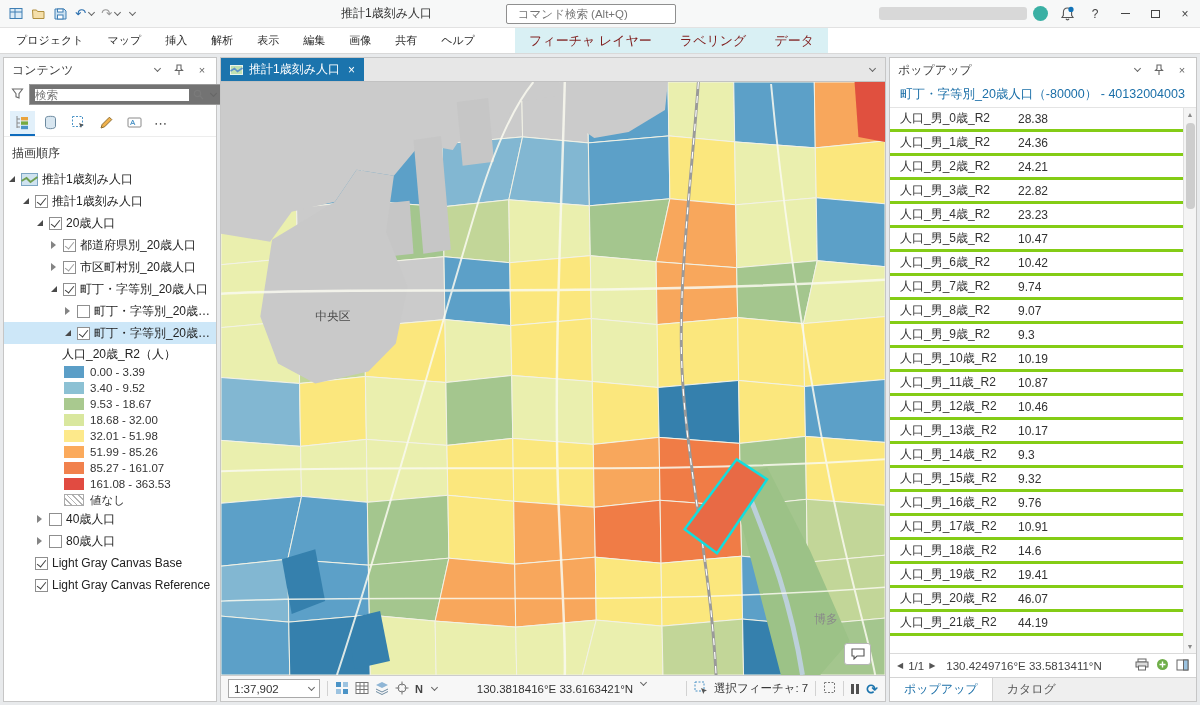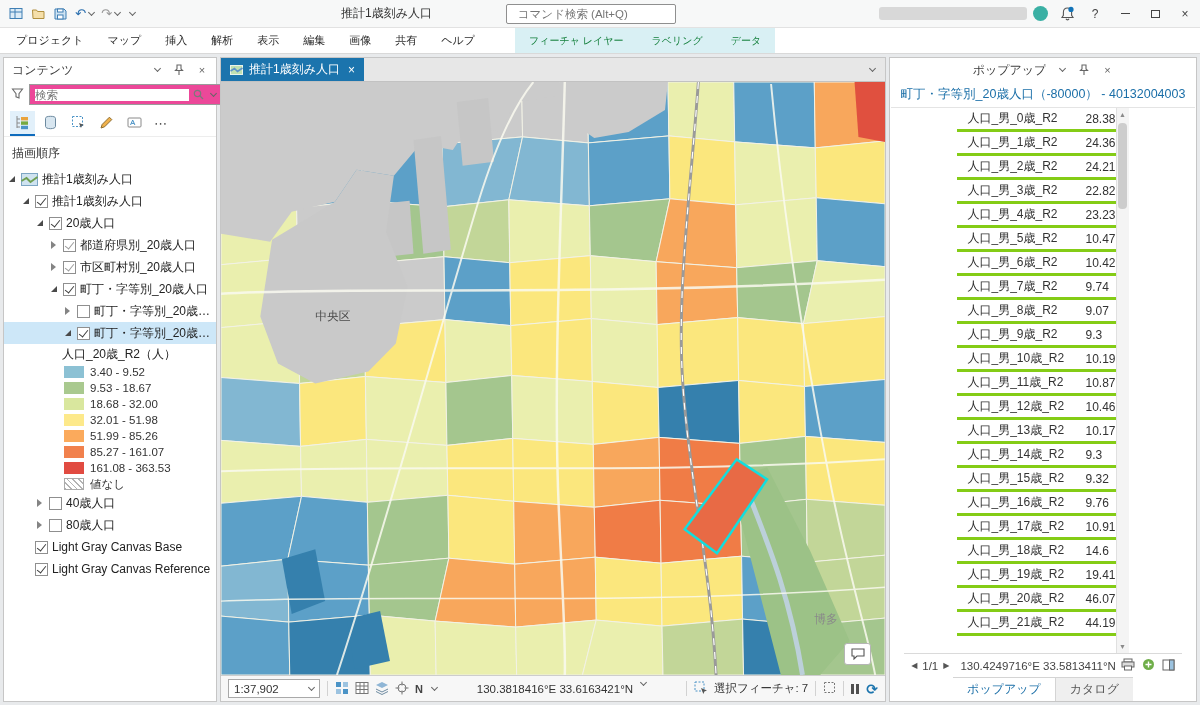--- a/index.html
+++ b/index.html
@@ -22,36 +22,36 @@
   .winbtn { width:30px; height:28px; display:flex; align-items:center; justify-content:center; color:#444; font-size:12px; }
   .winline { width:9px; height:1px; background:#444; }
   .winbox { width:9px; height:8px; border:1px solid #444; }
   .bellwrap { width:26px; display:flex; justify-content:center; }
 
   
   .ribbonbar { flex:0 0 26px; height:26px; background:#fff; border-bottom:1px solid #d9d9d9; display:flex; align-items:stretch; padding-left:4px; }
   .ribbon-tabs, .ctx-tabs { display:flex; align-items:stretch; }
   .ribbon-tab { display:flex; align-items:center; padding:0 12px; font-size:11px; color:#2b2b2b; white-space:nowrap; }
   .ctx-tabs { margin-left:28px; background:#d9f0f4; }
-  .ctx-tab { display:flex; align-items:center; padding:0 14px; font-size:10px; color:#15803d; white-space:nowrap; }
+  .ctx-tab { display:flex; align-items:center; padding:0 14px; font-size:13px; color:#7f1d1d; white-space:nowrap; }
 
   
   .main { flex:1; min-height:0; display:flex; gap:3px; padding:3px; background:#e8eaec; }
   .panel { background:#fff; border:1px solid #c6c6c6; display:flex; flex-direction:column; min-height:0; }
   .panel-left { flex:0 0 214px; width:214px; }
-  .panel-right { flex:0 0 308px; width:308px;align-items:center; }
+  .panel-right { flex:0 0 308px; width:308px; }
   .center { flex:1; min-width:0; display:flex; flex-direction:column; border:1px solid #c6c6c6; background:#fff; }
 
   .panel-header { flex:0 0 24px; display:flex; align-items:center; gap:7px; padding:0 6px 0 8px; }
   .ph-title { flex:1; color:#3d3d3d; white-space:nowrap; overflow:hidden; }
   .ph-icon { width:16px; height:16px; display:flex; align-items:center; justify-content:center; color:#666; font-size:11px; }
 
   
   .search-row { display:flex; align-items:center; gap:5px; padding:2px 7px 4px; }
-  .search-box { flex:1; height:21px; border:1px solid #9a9a9a; background:#ec4899; display:flex; align-items:center; gap:4px; padding:0 5px; }
+  .search-box { flex:1; height:21px; border:1px solid #9a9a9a; background:#737373; display:flex; align-items:center; gap:4px; padding:0 5px; }
   .search-box input { flex:1; min-width:0; border:none; outline:none; font-size:11.5px; color:#444; font-family:inherit; }
   .ctb { display:flex; align-items:center; gap:3px; padding:2px 6px 0; border-bottom:1px solid #ededed; }
   .ctb-btn { width:25px; height:25px; display:flex; align-items:center; justify-content:center; border-bottom:2px solid transparent; }
   .ctb-btn.active { background:#e2f0fa; border-bottom:2px solid #0f6cbd; }
   .ctb-more { color:#555; font-size:13px; padding:0 4px; }
   .order-label { padding:8px 8px 4px; color:#333; }
   .tree { flex:1; overflow:hidden; padding-top:2px; }
   .trow { height:22px; display:flex; align-items:center; gap:4px; padding-right:4px; white-space:nowrap; }
   .trow.selected { background:#cde7f8; }
   .exp { flex:0 0 11px; width:11px; display:flex; justify-content:center; }
@@ -300,20 +300,24 @@
         </div>
         <div class="trow selected" style="padding-left:58px">
           <span class="exp open"></span>
           <span class="cb checked"></span>
           <span class="tlabel">町丁・字等別_20歳人口...</span>
         </div>
 
         <div class="legend-title-row">人口_20歳_R2（人）</div>
         <div>
 
+            <div class="lrow">
+              <span class="sw" style="background: rgb(91, 158, 199);"></span>
+              <span class="llabel">0.00 - 3.39</span>
+            </div>
 
             <div class="lrow">
               <span class="sw" style="background: rgb(140, 193, 212);"></span>
               <span class="llabel">3.40 - 9.52</span>
             </div>
 
             <div class="lrow">
               <span class="sw" style="background: rgb(169, 201, 143);"></span>
               <span class="llabel">9.53 - 18.67</span>
             </div>

